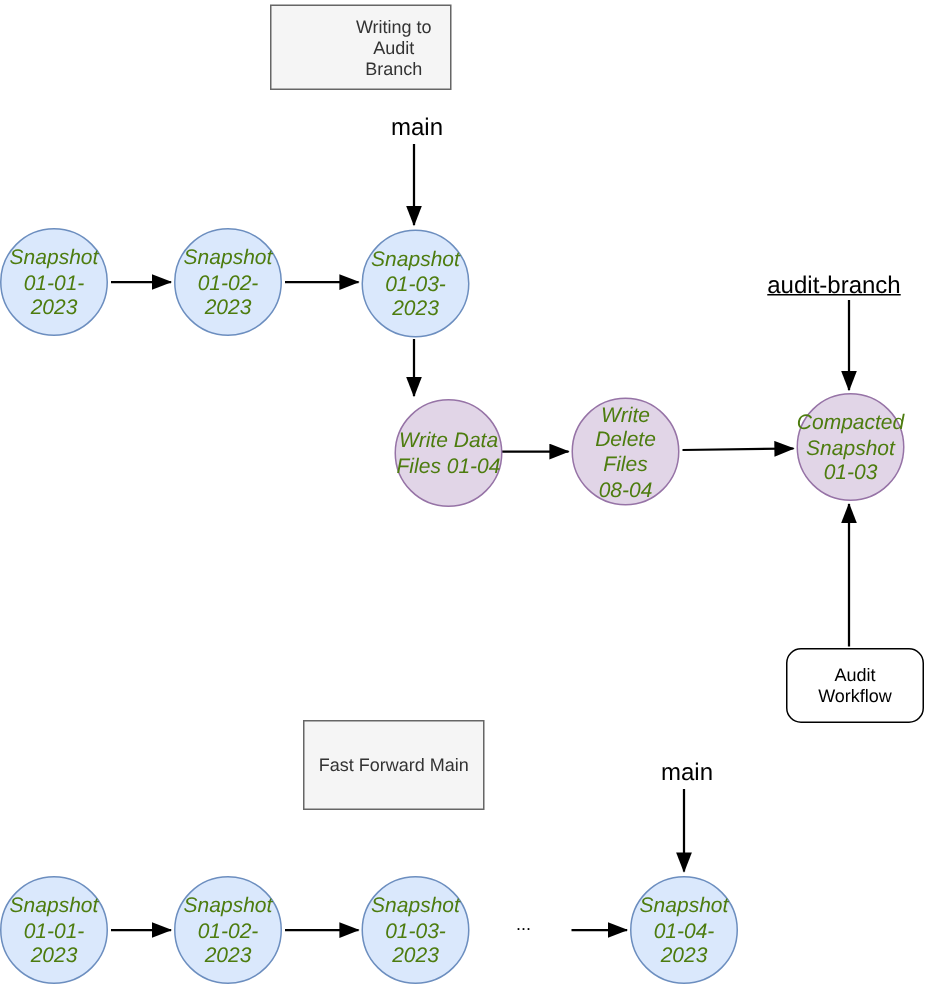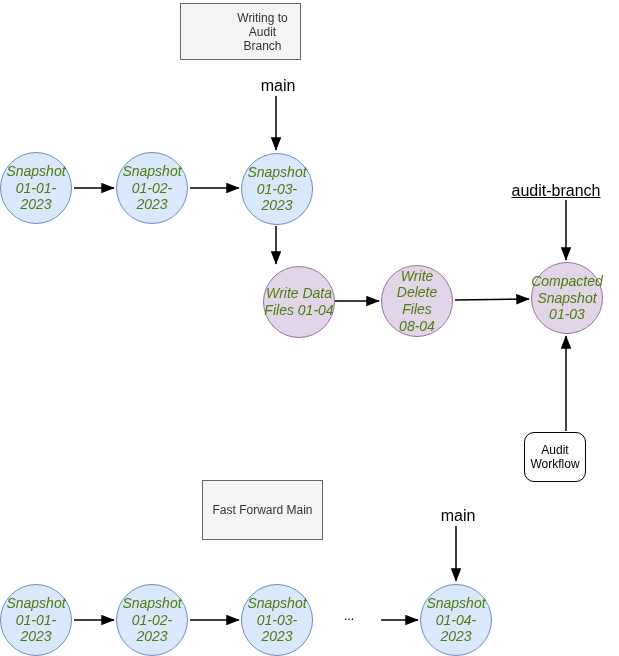--- a/index.html
+++ b/index.html
@@ -46,21 +46,21 @@
     justify-content:center;
     text-align:center;
     font-size:12px;
     color:#333333;
     white-space:pre-line;
     box-sizing:border-box;
   }
   .workflow-box {
     position:absolute;
     left:524px; top:432px;
-    width:62px; height:50px;
+    width:92px; height:50px;
     background:#ffffff;
     border:1.5px solid #000000;
     border-radius:10px;
     display:flex;
     align-items:center;
     justify-content:center;
     text-align:center;
     font-size:12px;
     line-height:1.18;
     color:#000000;

